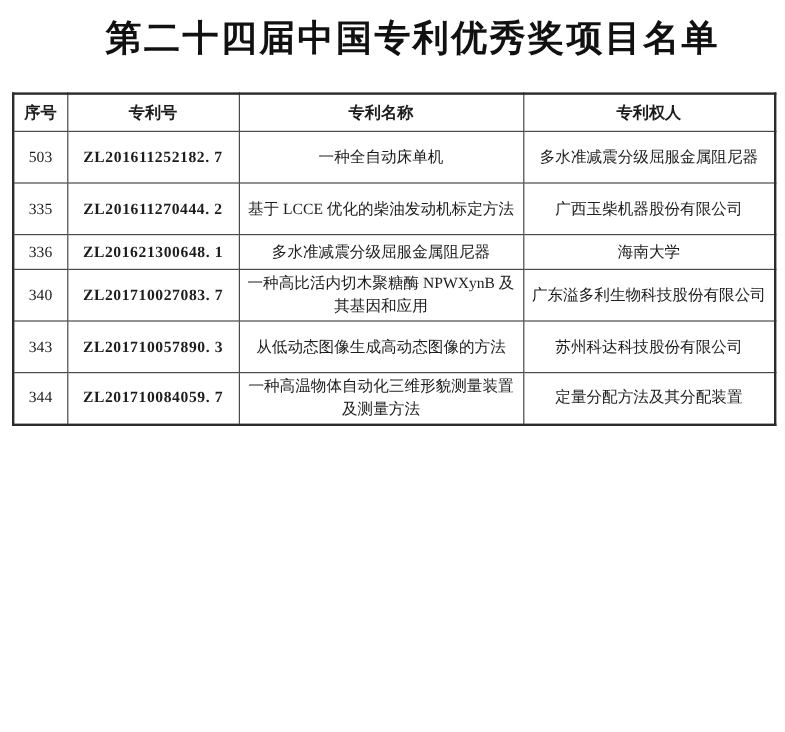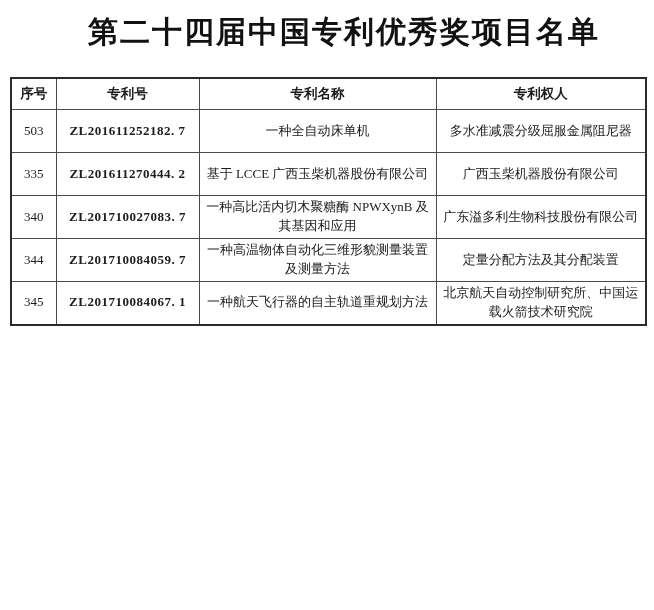--- a/index.html
+++ b/index.html
@@ -82,35 +82,41 @@
   <tbody>
     <tr class="row">
       <td class="c-no">503</td>
       <td class="c-pn">ZL201611252182. 7</td>
       <td class="c-name">一种全自动床单机</td>
       <td class="c-holder">多水准减震分级屈服金属阻尼器</td>
     </tr>
     <tr class="row">
       <td class="c-no">335</td>
       <td class="c-pn">ZL201611270444. 2</td>
-      <td class="c-name">基于 LCCE 广西玉柴机器股份有限公司</td>
+      <td class="c-name">基于 LCCE 优化的柴油发动机标定方法</td>
       <td class="c-holder">广西玉柴机器股份有限公司</td>
+    </tr>
+    <tr class="row row-short">
+      <td class="c-no">336</td>
+      <td class="c-pn">ZL201621300648. 1</td>
+      <td class="c-name">多水准减震分级屈服金属阻尼器</td>
+      <td class="c-holder">海南大学</td>
     </tr>
     <tr class="row">
       <td class="c-no">340</td>
       <td class="c-pn">ZL201710027083. 7</td>
       <td class="c-name">一种高比活内切木聚糖酶 NPWXynB 及其基因和应用</td>
       <td class="c-holder">广东溢多利生物科技股份有限公司</td>
     </tr>
     <tr class="row">
+      <td class="c-no">343</td>
+      <td class="c-pn">ZL201710057890. 3</td>
+      <td class="c-name">从低动态图像生成高动态图像的方法</td>
+      <td class="c-holder">苏州科达科技股份有限公司</td>
+    </tr>
+    <tr class="row">
       <td class="c-no">344</td>
       <td class="c-pn">ZL201710084059. 7</td>
       <td class="c-name">一种高温物体自动化三维形貌测量装置及测量方法</td>
       <td class="c-holder">定量分配方法及其分配装置</td>
     </tr>
-    <tr class="row">
-      <td class="c-no">345</td>
-      <td class="c-pn">ZL201710084067. 1</td>
-      <td class="c-name">一种航天飞行器的自主轨道重规划方法</td>
-      <td class="c-holder">北京航天自动控制研究所、中国运载火箭技术研究院</td>
-    </tr>
   </tbody>
 </table>
 
 </body></html>

